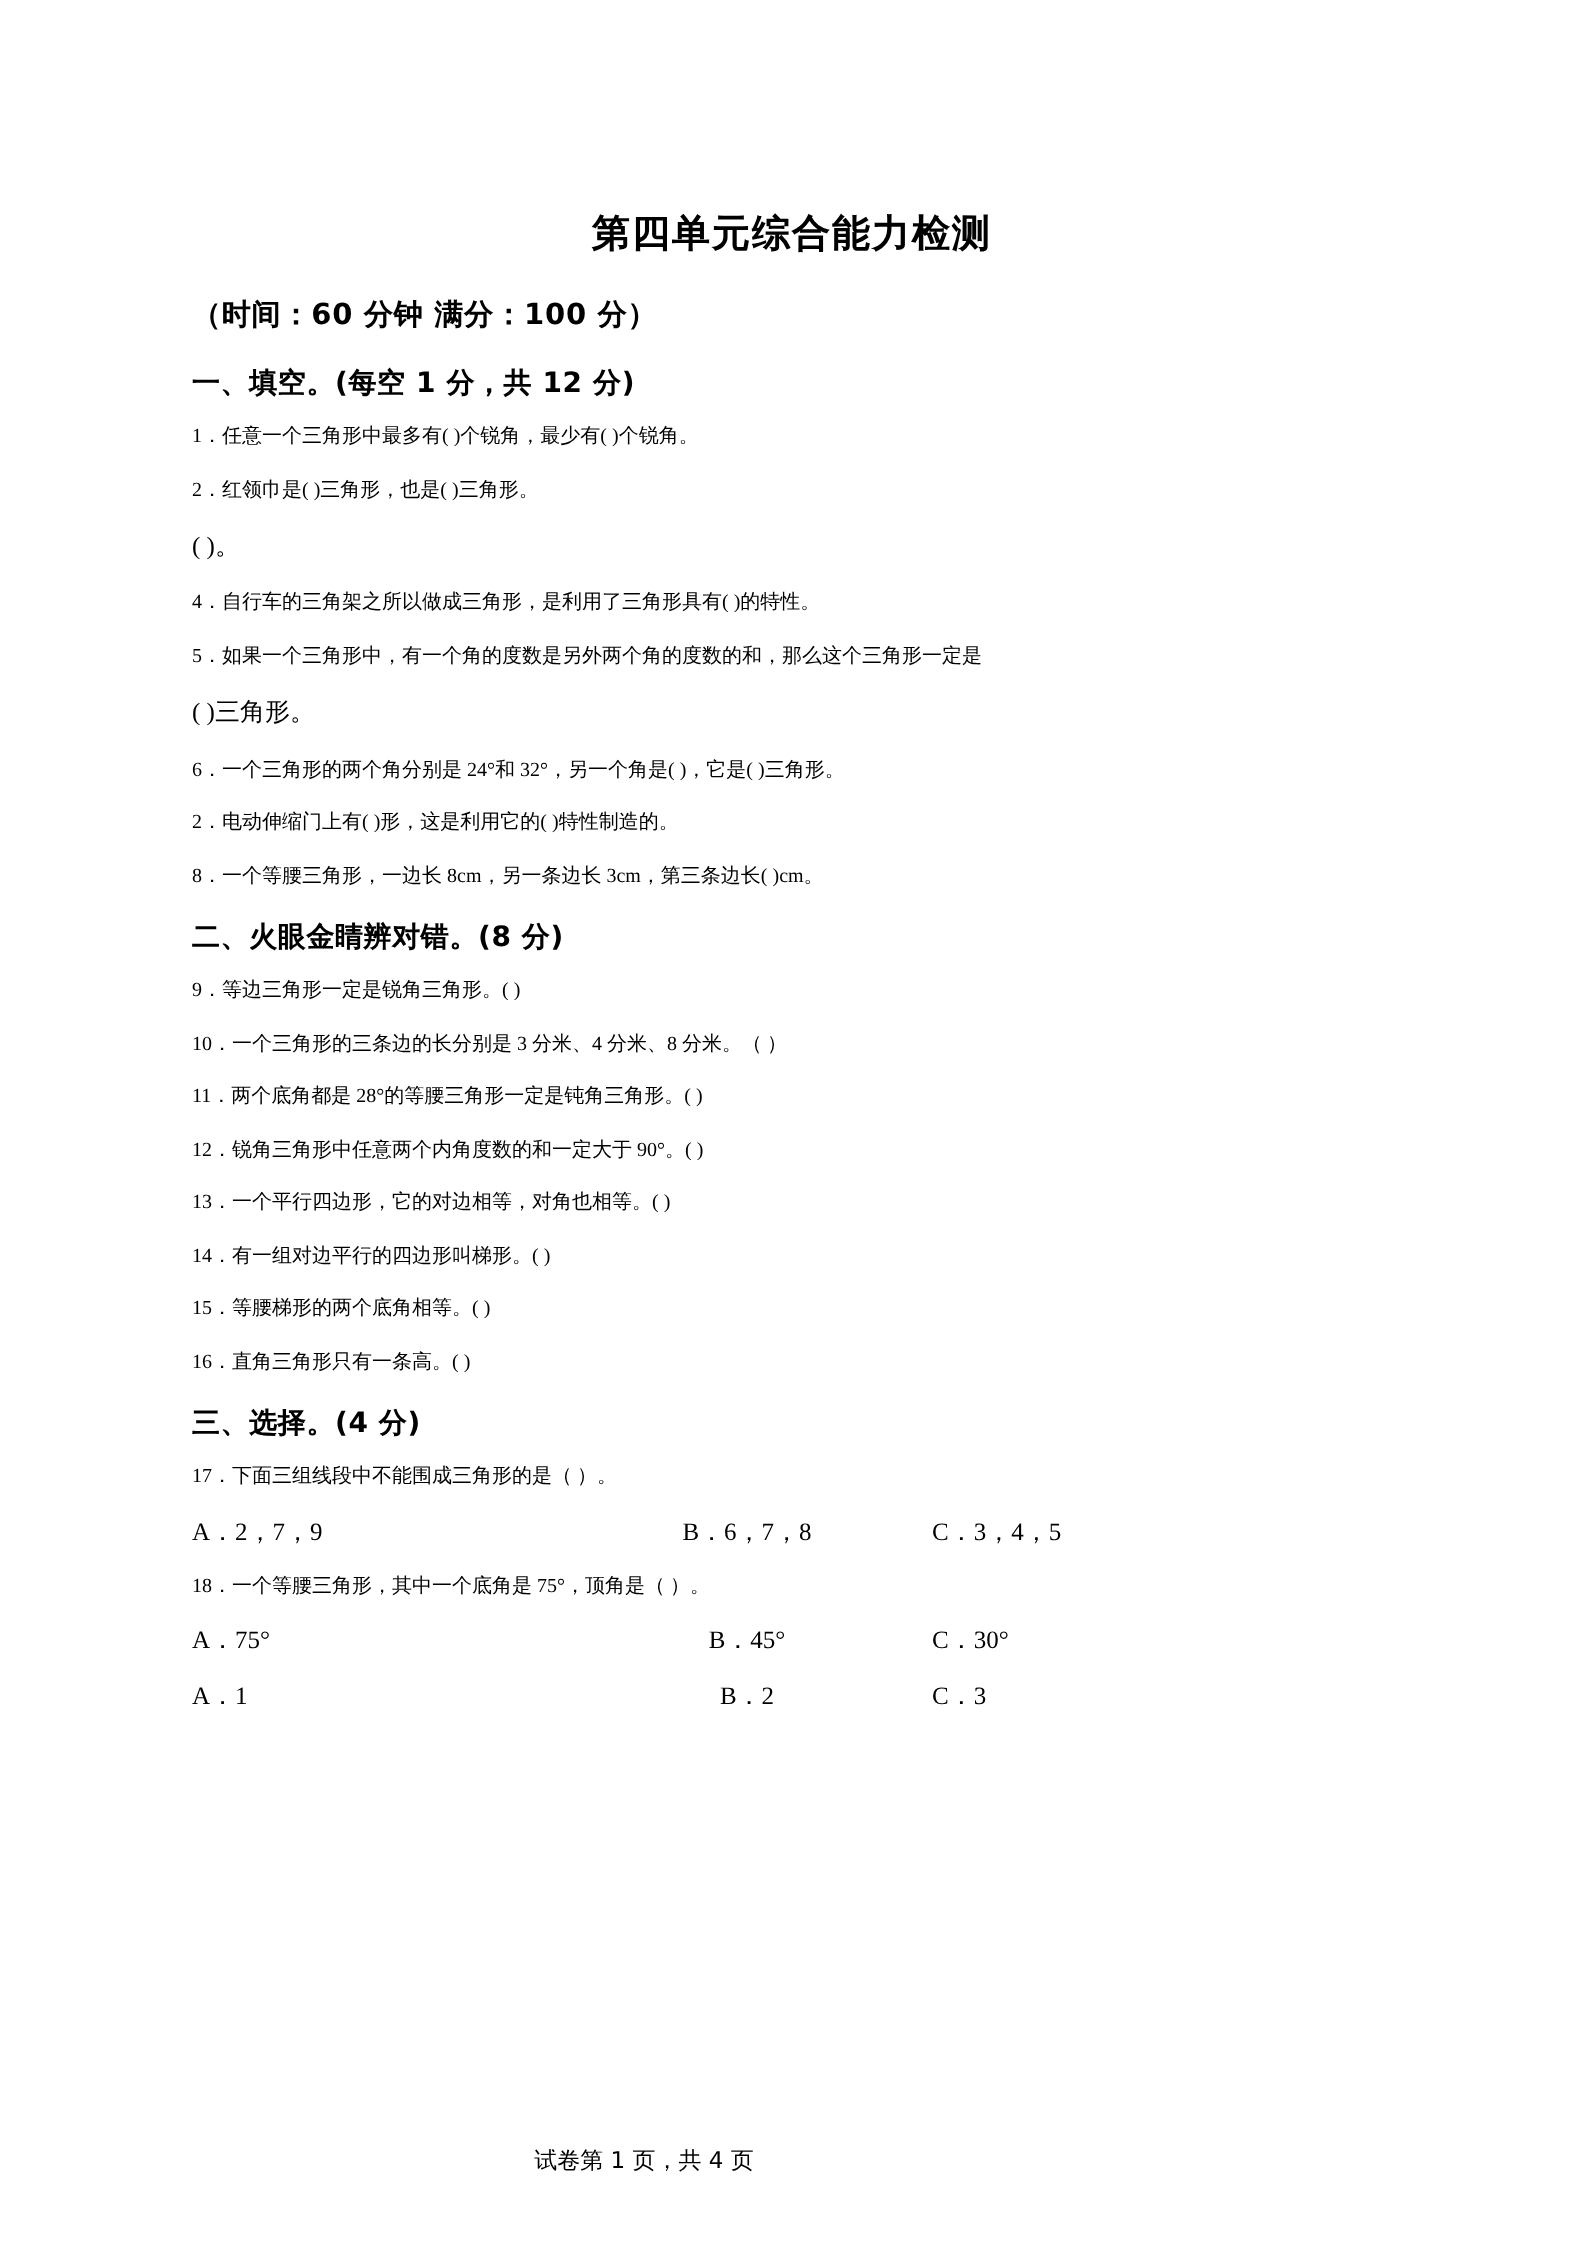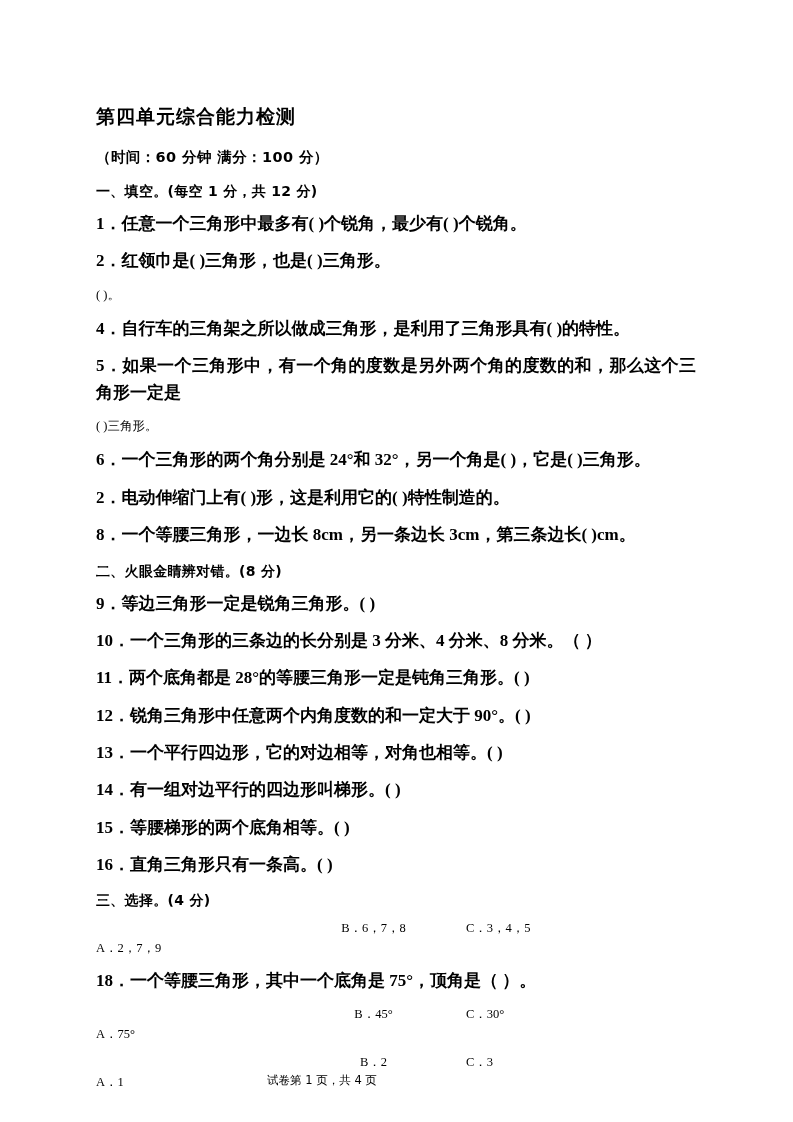--- a/index.html
+++ b/index.html
@@ -23,20 +23,21 @@
     padding: 0;
     box-sizing: border-box;
   }
   .content {
     position: absolute;
     left: 96px;
     top: 104px;
     width: 600px;
   }
   .doc-title {
+    text-align: center;
     font-size: 19px;
     font-weight: bold;
     letter-spacing: 1px;
     margin: 0 0 18px 0;
     font-family: "DejaVu Sans", sans-serif;
   }
   .doc-subtitle {
     text-align: left;
     font-size: 14.5px;
     font-weight: bold;
@@ -45,35 +46,34 @@
     letter-spacing: 0.4px;
   }
   .section-head {
     font-size: 14px;
     font-weight: bold;
     font-family: "DejaVu Sans", sans-serif;
     margin: 14px 0 10px 0;
     letter-spacing: 0.3px;
   }
   .q {
-    font-size: 17px;
+    font-size: 10px;
     line-height: 1.55;
     margin: 0 0 11px 0;
     text-align: justify;
-    font-weight: bold;
   }
   .choices {
     font-size: 12.5px;
     margin: 0 0 11px 0;
     display: flex;
   }
   .choices .opt {
     display: inline-block;
   }
-  .choices .opt:nth-child(1) { width: 185px; margin-top: 20px; }
+  .choices .opt:nth-child(1) { width: 185px; }
   .choices .opt:nth-child(2) { width: 185px; text-align: center; }
   .choices .opt:nth-child(3) { width: 185px; }
   .footer {
     position: absolute;
     left: 0;
     top: 1073px;
     width: 644px;
     text-align: center;
     font-size: 11.5px;
     font-family: "DejaVu Sans", sans-serif;
@@ -109,20 +109,21 @@
     <div class="q">10．一个三角形的三条边的长分别是 3 分米、4 分米、8 分米。（                ）</div>
     <div class="q">11．两个底角都是 28°的等腰三角形一定是钝角三角形。(                )</div>
     <div class="q">12．锐角三角形中任意两个内角度数的和一定大于 90°。(                )</div>
     <div class="q">13．一个平行四边形，它的对边相等，对角也相等。(                )</div>
     <div class="q">14．有一组对边平行的四边形叫梯形。(                )</div>
     <div class="q">15．等腰梯形的两个底角相等。(              )</div>
     <div class="q">16．直角三角形只有一条高。(                )</div>
 
     <div class="section-head">三、选择。(4 分)</div>
 
+    <div class="q">17．下面三组线段中不能围成三角形的是（    ）。</div>
     <div class="choices">
       <span class="opt">A．2，7，9</span>
       <span class="opt">B．6，7，8</span>
       <span class="opt">C．3，4，5</span>
     </div>
 
     <div class="q">18．一个等腰三角形，其中一个底角是 75°，顶角是（    ）。</div>
     <div class="choices">
       <span class="opt">A．75°</span>
       <span class="opt">B．45°</span>

